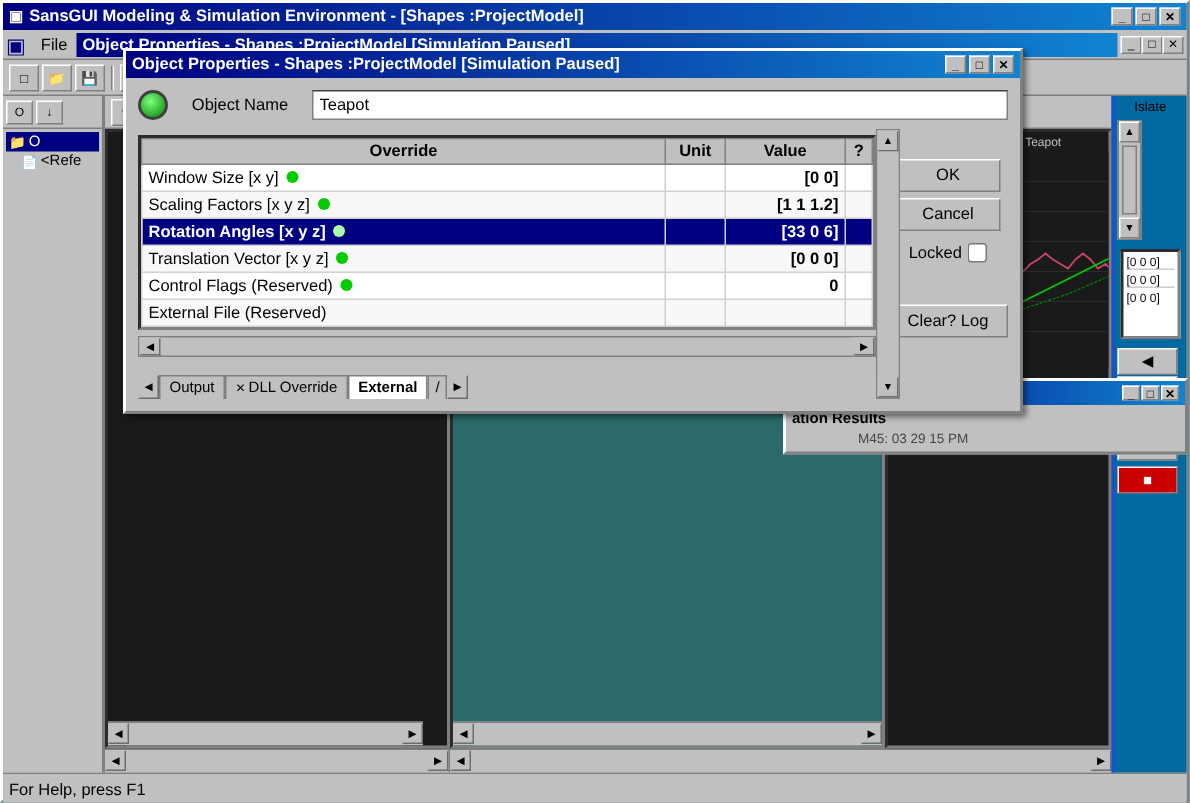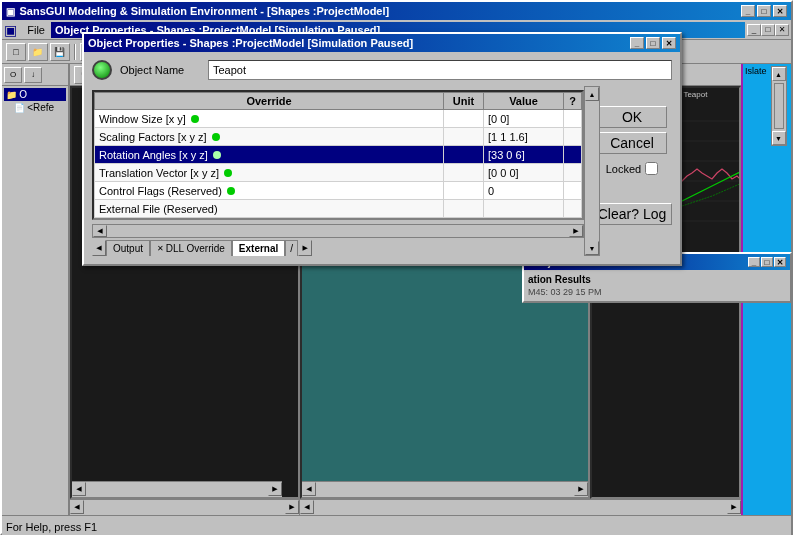--- a/index.html
+++ b/index.html
@@ -194,23 +194,24 @@
       flex: 1;
       border: 2px inset #808080;
       background: #1a1a1a;
       position: relative;
       overflow: hidden;
     }
 
     
     .right-panel {
       width: 50px;
-      background: #0ea5e9;
-      border-left: 2px solid #a21caf;
-      display: flex;
+      background: #0369a1;
+      border-left: 2px solid #1d4ed8;
+      display: flex;
+      flex-direction: column;
     }
     .right-panel-btn {
       width: 40px;
       height: 18px;
       background: #c0c0c0;
       border: 1px solid #ffffff;
       border-right-color: #808080;
       border-bottom-color: #808080;
       font-size: 8px;
       cursor: pointer;
@@ -258,21 +259,21 @@
       padding: 8px;
     }
     .dialog-row {
       display: flex;
       align-items: center;
       margin-bottom: 6px;
       gap: 8px;
     }
     .dialog-label {
       width: 80px;
-      text-align: left;
+      text-align: center;
       font-size: 11px;
     }
     .dialog-input {
       flex: 1;
       height: 20px;
       background: white;
       border: 1px solid #808080;
       border-top-color: #404040;
       padding: 0 4px;
       font-size: 11px;
@@ -312,38 +313,39 @@
       height: 18px;
     }
     .props-table tr.selected td {
       background: #000080;
       color: white;
     }
     .props-table tr:not(.selected):nth-child(even) td {
       background: #f8f8f8;
     }
     .value-cell {
-      font-weight: normal;
+      text-align: right;
+      font-weight: bold;
     }
     .green-dot {
       width: 8px;
       height: 8px;
       background: #00cc00;
       border-radius: 50%;
       display: inline-block;
       margin-left: 2px;
     }
     .dialog-btn {
       width: 70px;
       height: 22px;
       background: #c0c0c0;
       border: 1px solid #ffffff;
       border-right-color: #808080;
       border-bottom-color: #808080;
-      font-size: 14px;
+      font-size: 11px;
       cursor: pointer;
       font-family: inherit;
     }
 
     
     .scrollbar-v {
       width: 16px;
       background: #c0c0c0;
       border: 1px solid #808080;
       display: flex;
@@ -686,25 +688,25 @@
               <tbody>
                 <tr>
                   <td>Window Size [x y] <span class="green-dot"></span></td>
                   <td></td>
                   <td class="value-cell">[0 0]</td>
                   <td></td>
                 </tr>
                 <tr>
                   <td>Scaling Factors [x y z] <span class="green-dot"></span></td>
                   <td></td>
-                  <td class="value-cell">[1 1 1.6]</td>
+                  <td class="value-cell">[1 1 1.2]</td>
                   <td></td>
                 </tr>
                 <tr class="selected">
-                  <td style="font-weight:normal;">Rotation Angles [x y z] <span class="green-dot" style="background:#aaffaa;"></span></td>
+                  <td style="font-weight:bold;">Rotation Angles [x y z] <span class="green-dot" style="background:#aaffaa;"></span></td>
                   <td></td>
                   <td class="value-cell">[33 0 6]</td>
                   <td></td>
                 </tr>
                 <tr>
                   <td>Translation Vector [x y z] <span class="green-dot"></span></td>
                   <td></td>
                   <td class="value-cell">[0 0 0]</td>
                   <td></td>
                 </tr>
@@ -729,21 +731,21 @@
             <div style="flex:1; background:#c0c0c0;"></div>
             <div style="height:14px; background:#c0c0c0; border:1px outset #c0c0c0; display:flex; align-items:center; justify-content:center; font-size:7px;">▼</div>
           </div>
 
           <div style="height:14px; display:flex; background:#c0c0c0; border:1px solid #808080; margin-top:2px;">
             <div style="width:14px; height:12px; background:#c0c0c0; border:1px outset #c0c0c0; display:flex; align-items:center; justify-content:center; font-size:7px;">◀</div>
             <div style="flex:1;"></div>
             <div style="width:14px; height:12px; background:#c0c0c0; border:1px outset #c0c0c0; display:flex; align-items:center; justify-content:center; font-size:7px;">▶</div>
           </div>
 
-          <div style="display:flex; margin-top:2px;">
+          <div style="display:flex; margin-top:12px;">
             <div style="width:14px; height:16px; border:1px outset #c0c0c0; display:flex; align-items:center; justify-content:center; font-size:7px;">◀</div>
             <div style="padding:2px 6px; border:1px solid #808080; border-bottom:none; background:#c0c0c0; font-size:10px; cursor:pointer;">Output</div>
             <div style="padding:2px 6px; border:1px solid #808080; border-bottom:none; background:#c0c0c0; font-size:10px; cursor:pointer; display:flex; align-items:center; gap:2px;">
               <span style="font-size:8px;">✕</span>
               <span>DLL Override</span>
             </div>
             <div style="padding:2px 6px; border:1px solid #808080; border-bottom:none; background:#ffffff; font-size:10px; cursor:pointer; font-weight:bold;">External</div>
             <div style="padding:2px 4px; border:1px solid #808080; border-bottom:none; background:#c0c0c0; font-size:10px;">/</div>
             <div style="width:14px; height:16px; border:1px outset #c0c0c0; display:flex; align-items:center; justify-content:center; font-size:7px;">▶</div>
           </div>
@@ -768,17 +770,17 @@
     <div class="dialog2-title">
       <span>:Proj...</span>
       <div style="display:flex; gap:1px;">
         <div class="title-btn" style="width:12px; height:10px;">_</div>
         <div class="title-btn" style="width:12px; height:10px;">□</div>
         <div class="title-btn" style="width:12px; height:10px;">✕</div>
       </div>
     </div>
     <div class="dialog2-content">
       <div style="font-weight:bold; margin-bottom:2px;">ation Results</div>
-      <div style="font-size:9px; color:#444;">M45: 03 29 15 PM</div>
+      <div style="font-size:9px; color:#444;margin-left:44px;">M45: 03 29 15 PM</div>
     </div>
   </div>
 
 </div>
 
 </body></html>

